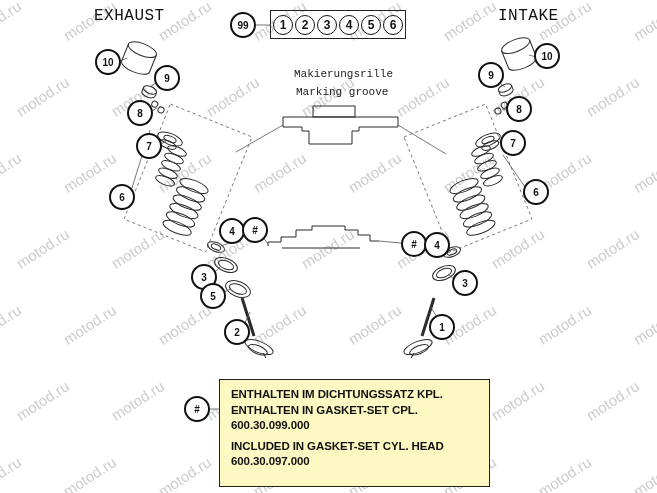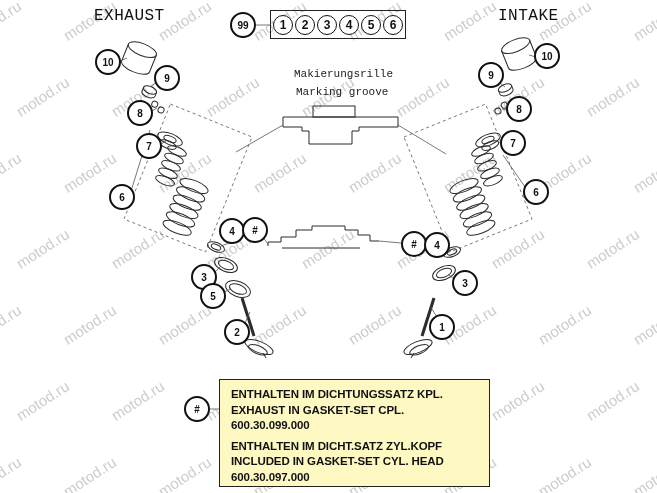--- a/index.html
+++ b/index.html
@@ -263,21 +263,20 @@
   <div class="callout" style="left:500px;top:130px">7</div>
   <div class="callout" style="left:523px;top:179px">6</div>
   <div class="callout" style="left:401px;top:231px">#</div>
   <div class="callout" style="left:424px;top:232px">4</div>
   <div class="callout" style="left:452px;top:270px">3</div>
   <div class="callout" style="left:429px;top:314px">1</div>
 
   <div class="callout" style="left:184px;top:396px">#</div>
   <div class="note-box">
     <div class="note-line">ENTHALTEN IM DICHTUNGSSATZ KPL.</div>
-    <div class="note-line">EXHAUST IN GASKET-SET CPL.</div>
+    <div class="note-line">ENTHALTEN IN GASKET-SET CPL.</div>
     <div class="note-line">600.30.099.000</div>
     <div class="note-gap"></div>
-    <div class="note-line">ENTHALTEN IM DICHT.SATZ ZYL.KOPF</div>
     <div class="note-line">INCLUDED IN GASKET-SET CYL. HEAD</div>
     <div class="note-line">600.30.097.000</div>
   </div>
 
 </div>
 
 </body></html>

